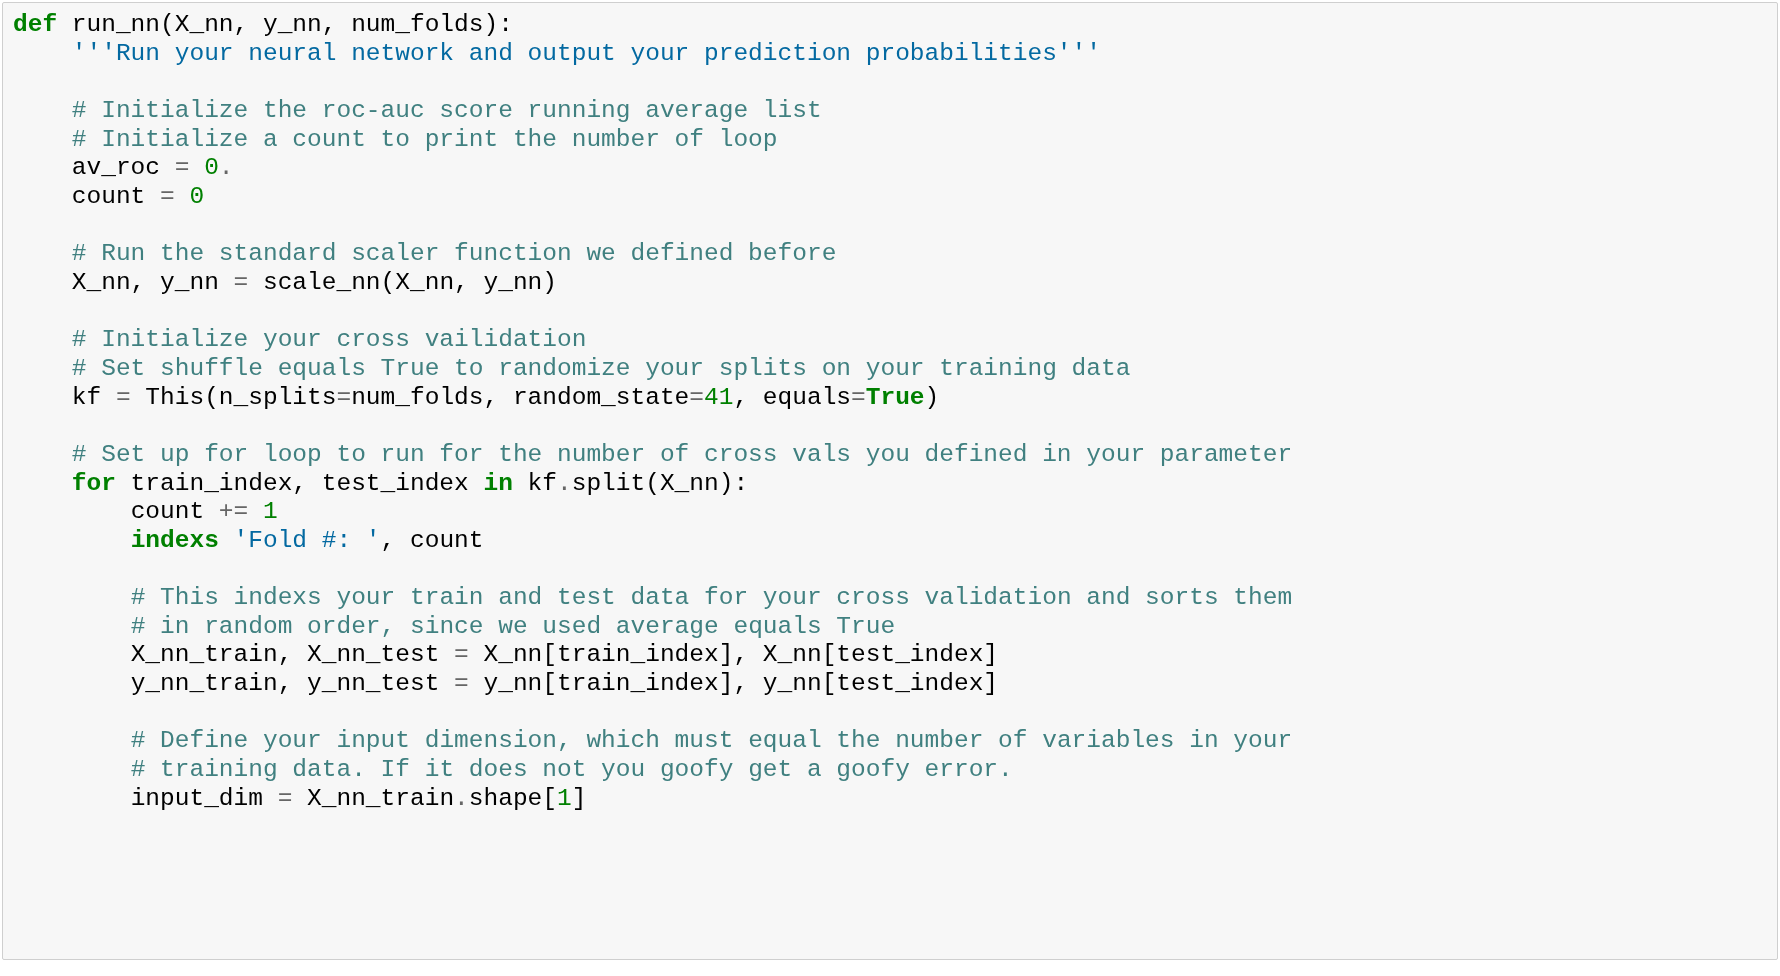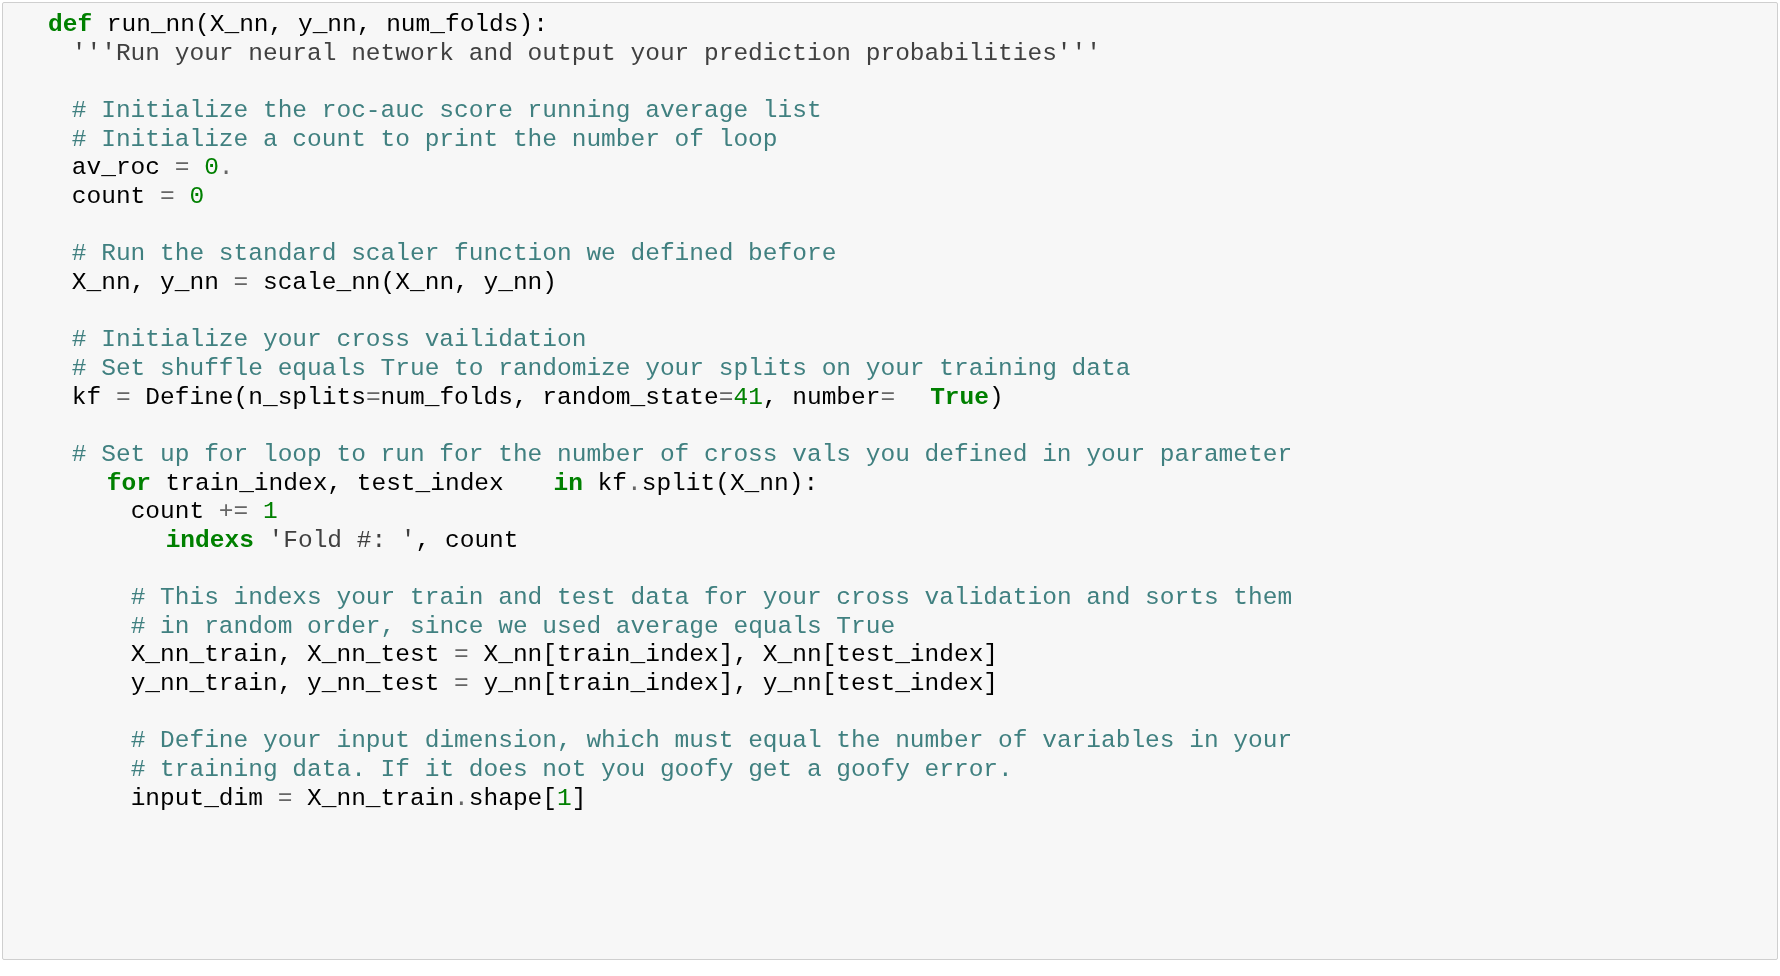--- a/index.html
+++ b/index.html
@@ -17,43 +17,43 @@
     padding: 8px 10px;
     font-family: "Courier New", Courier, monospace;
     font-size: 24.5px;
     line-height: 1.17;
     white-space: pre;
     border-radius: 2px;
     height: 958px;
     box-sizing: border-box;
     overflow: hidden;
   }
-  .kw { color: #008000; font-weight: bold; margin-left: 35px; }                       
+  .kw { color: #008000; font-weight: bold; }                       
   .op { color: #666666; }                       
-  .str { color: #404040; }                      
+  .str { color: #0369a1; }                      
   .cmt { color: #408080; }  
   .num { color: #008000; }                      
 </style>
 </head>
 <body>
 
 <div class="code-container"><span class="kw">def </span><span>run_nn(X_nn, y_nn, num_folds):</span>
     <span class="str">'''Run your neural network and output your prediction probabilities'''</span>
 
     <span class="cmt"># Initialize the roc-auc score running average list</span>
     <span class="cmt"># Initialize a count to print the number of loop</span>
     <span>av_roc </span><span class="op">=</span><span> </span><span class="num">0</span><span class="op">.</span>
     <span>count </span><span class="op">=</span><span> </span><span class="num">0</span>
 
     <span class="cmt"># Run the standard scaler function we defined before</span>
     <span>X_nn, y_nn </span><span class="op">=</span><span> scale_nn(X_nn, y_nn)</span>
 
     <span class="cmt"># Initialize your cross vailidation</span>
     <span class="cmt"># Set shuffle equals True to randomize your splits on your training data</span>
-    <span>kf </span><span class="op">=</span><span> Define(n_splits</span><span class="op">=</span><span>num_folds, random_state</span><span class="op">=</span><span class="num">41</span><span>, number</span><span class="op">=</span><span class="kw">True</span><span>)</span>
+    <span>kf </span><span class="op">=</span><span> This(n_splits</span><span class="op">=</span><span>num_folds, random_state</span><span class="op">=</span><span class="num">41</span><span>, equals</span><span class="op">=</span><span class="kw">True</span><span>)</span>
 
     <span class="cmt"># Set up for loop to run for the number of cross vals you defined in your parameter</span>
     <span class="kw">for</span><span> train_index, test_index </span><span class="kw">in</span><span> kf</span><span class="op">.</span><span>split(X_nn):</span>
         <span>count </span><span class="op">+=</span><span> </span><span class="num">1</span>
         <span class="kw">indexs</span><span> </span><span class="str">'Fold #: '</span><span>, count</span>
 
         <span class="cmt"># This indexs your train and test data for your cross validation and sorts them</span>
         <span class="cmt"># in random order, since we used average equals True</span>
         <span>X_nn_train, X_nn_test </span><span class="op">=</span><span> X_nn[train_index], X_nn[test_index]</span>
         <span>y_nn_train, y_nn_test </span><span class="op">=</span><span> y_nn[train_index], y_nn[test_index]</span>

